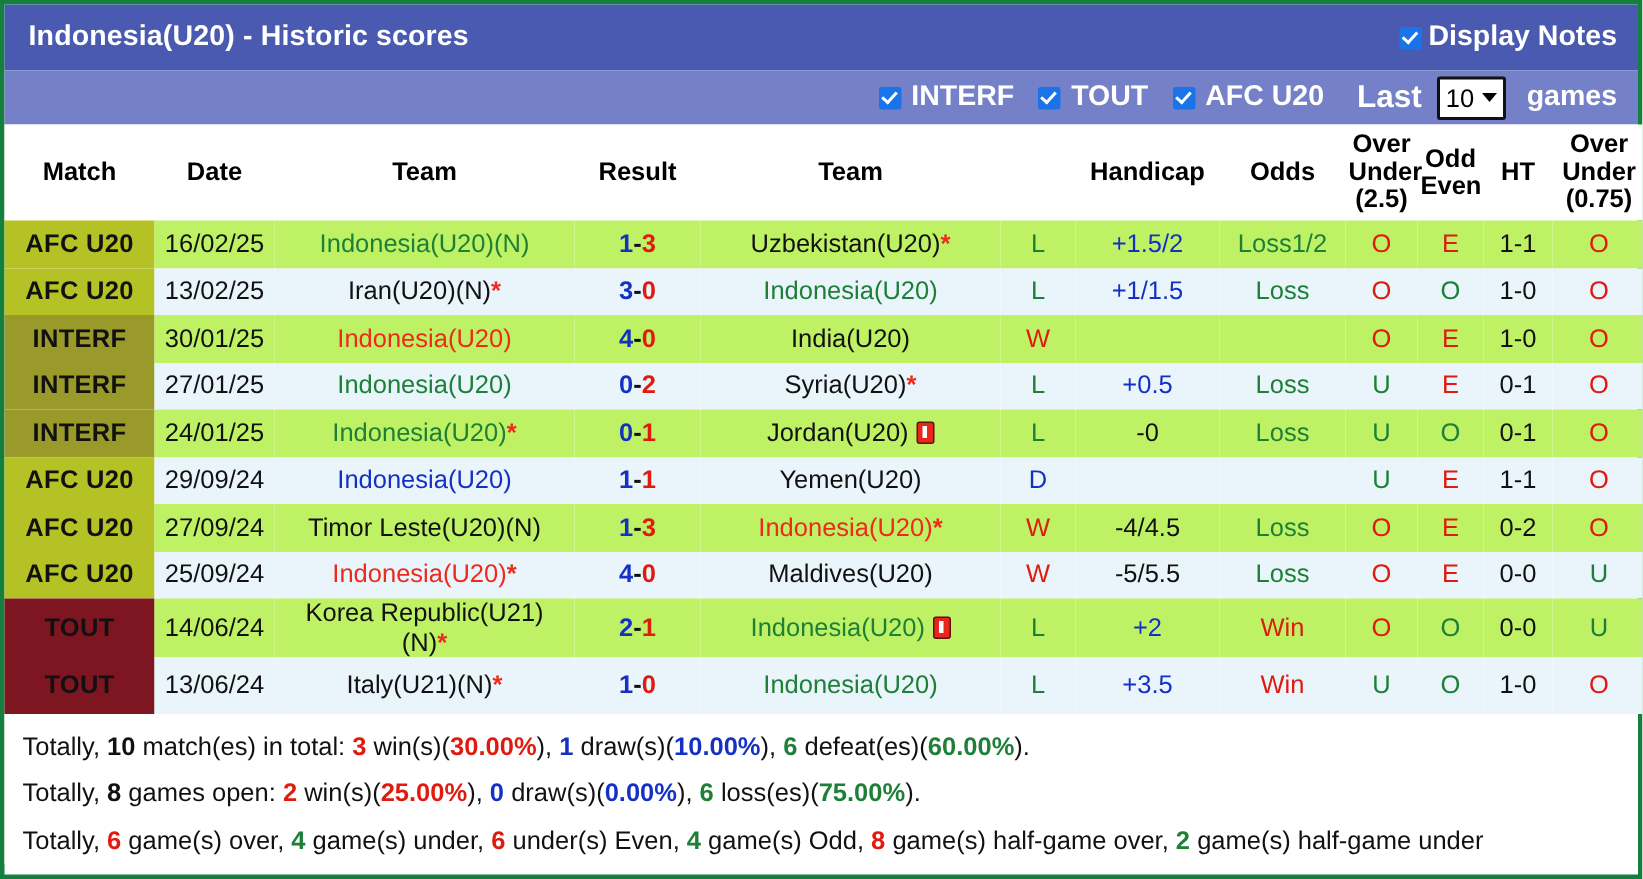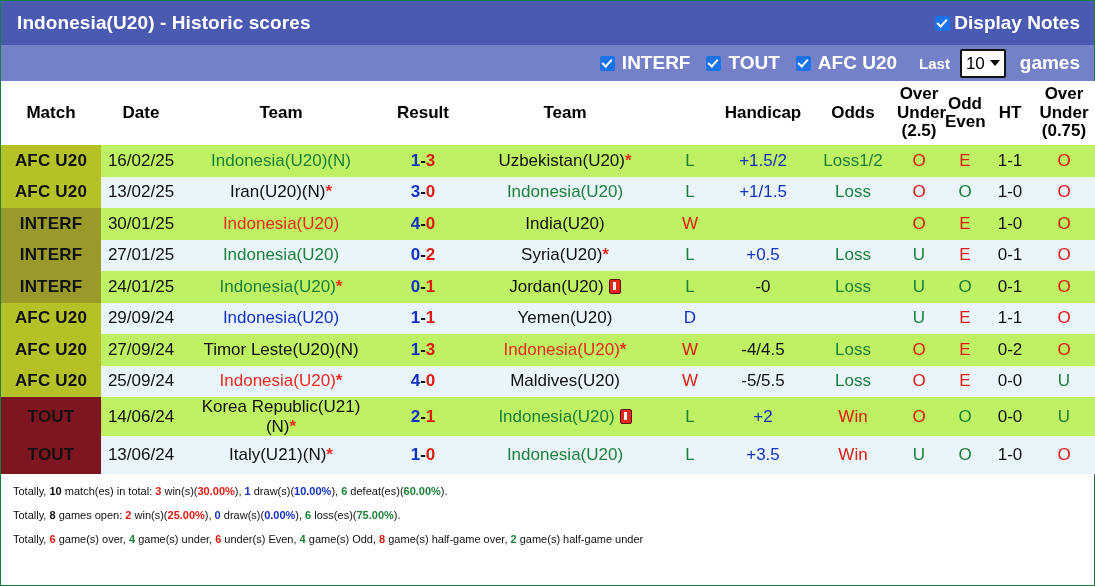--- a/index.html
+++ b/index.html
@@ -3,40 +3,40 @@
 <meta charset="utf-8">
 <style>
   html,body{margin:0;padding:0;}
   body{
     width:1095px;height:586px;overflow:hidden;
     background:#ffffff;
     font-family:"Liberation Sans", sans-serif;
     -webkit-font-smoothing:antialiased;
   }
   .page{width:1095px;height:586px;position:relative;background:#fff;
-        border:1px solid #15803d;box-sizing:border-box;}
+        border:3px solid #15803d;box-sizing:border-box;}
 
   
   .titlebar{
     height:44px;background:#4a5ab0;
     display:flex;align-items:center;justify-content:space-between;
     padding:0 14px 0 16px;box-sizing:border-box;
   }
   .title-text{color:#ffffff;font-size:19px;font-weight:bold;letter-spacing:.1px;}
   .notes-wrap{display:flex;align-items:center;gap:4px;}
   .notes-label{color:#ffffff;font-size:19px;font-weight:bold;}
 
   .filterbar{
     height:36px;background:#7481c9;
     display:flex;align-items:center;justify-content:flex-end;
     padding:0 14px 0 0;box-sizing:border-box;gap:0;
   }
   .f-item{display:flex;align-items:center;gap:7px;margin-left:16px;}
   .f-label{color:#ffffff;font-size:19px;font-weight:bold;}
-  .last-label{color:#ffffff;font-size:15px;font-weight:bold;margin-left:22px;}
+  .last-label{color:#ffffff;font-size:21px;font-weight:bold;margin-left:22px;}
   .games-label{color:#ffffff;font-size:19px;font-weight:bold;margin-left:14px;}
 
   .chk{
     width:15px;height:15px;background:#1a73e8;border-radius:2px;
     position:relative;flex:none;display:inline-block;
   }
   .chk::after{
     content:"";position:absolute;left:4px;top:1px;
     width:4px;height:8px;border:solid #fff;border-width:0 2px 2px 0;
     transform:rotate(42deg);
@@ -116,21 +116,21 @@
     display:inline-block;width:12px;height:15px;background:#e8261c;
     border:1.5px solid #5a1510;border-radius:2px;vertical-align:-2px;
     margin-left:5px;position:relative;box-sizing:border-box;
   }
   .redcard::after{
     content:"";position:absolute;left:3px;top:2px;width:3px;height:8px;background:#fff;
   }
 
   
   .summary{padding:6px 10px 0 10px;background:#fff;}
-  .sline{font-size:11px;color:#111;padding:5px 0 5px 2px;line-height:1.25;}
+  .sline{font-size:17px;color:#111;padding:5px 0 5px 2px;line-height:1.25;}
   .n-red{color:#e01a0e;font-weight:bold;}
   .n-blue{color:#1531c4;font-weight:bold;}
   .n-green{color:#1e8038;font-weight:bold;}
   .n-black{color:#111;font-weight:bold;}
 </style>
 </head>
 <body>
 
 <div class="page">
 

